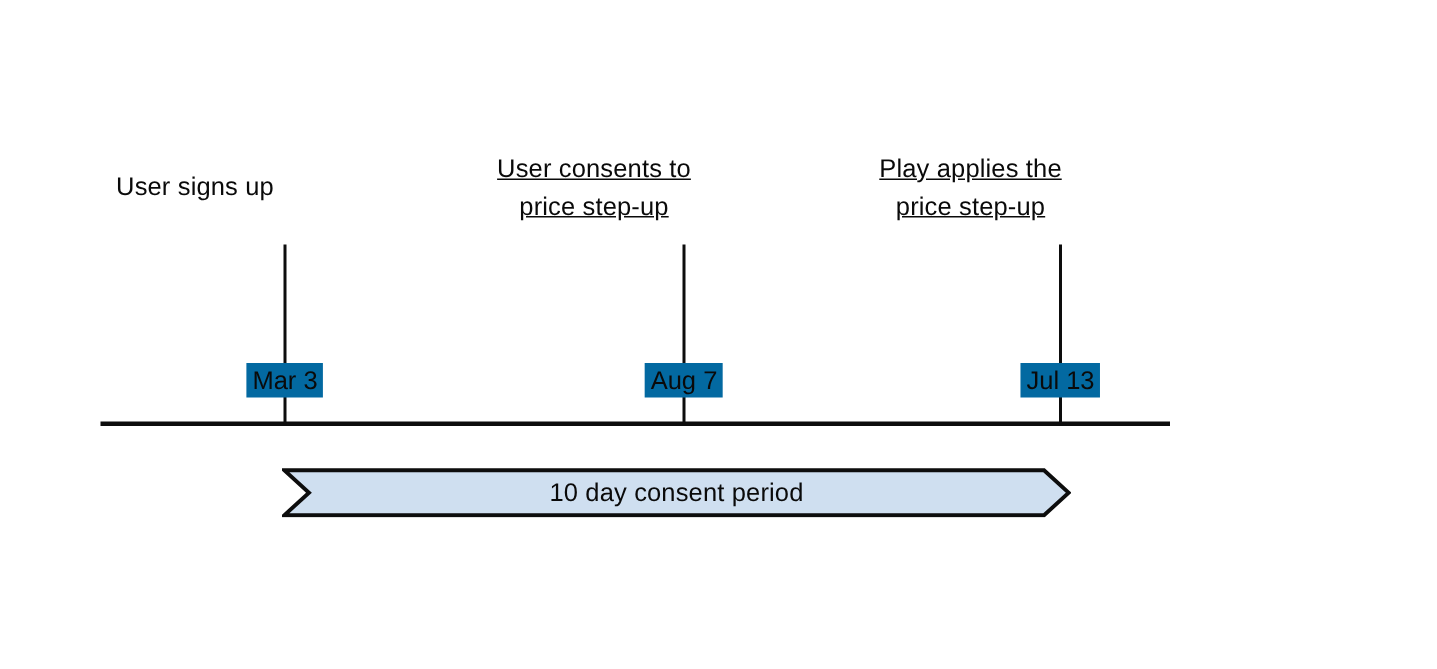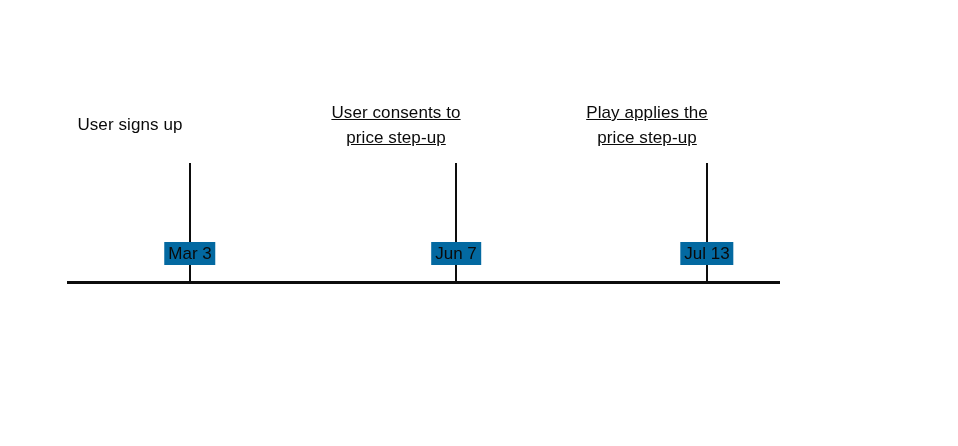--- a/index.html
+++ b/index.html
@@ -113,24 +113,30 @@
   <div class="event" style="left:190px">
     <div class="event-label one-line">User signs up</div>
     <div class="event-tick"></div>
     <div class="event-date">Mar 3</div>
   </div>
 
   <div class="event" style="left:456px">
     <div class="event-label two-line">User consents to
 price step-up</div>
     <div class="event-tick"></div>
-    <div class="event-date">Jun 7</div>
+    <div class="event-date">Aug 7</div>
   </div>
 
   <div class="event" style="left:707px">
     <div class="event-label two-line">Play applies the
 price step-up</div>
     <div class="event-tick"></div>
     <div class="event-date">Jul 13</div>
   </div>
 
+  <div class="banner">
+    <svg viewBox="0 0 526 33" preserveAspectRatio="none">
+      <polygon points="1.5,1.5 508,1.5 524.5,16.5 508,31.5 1.5,31.5 18,16.5" fill="#cfdff0" stroke="#0d0d0d" stroke-width="2.6" stroke-linejoin="miter"></polygon>
+    </svg>
+    <div class="banner-text">10 day consent period</div>
+  </div>
 
 </div>
 
 </body></html>

